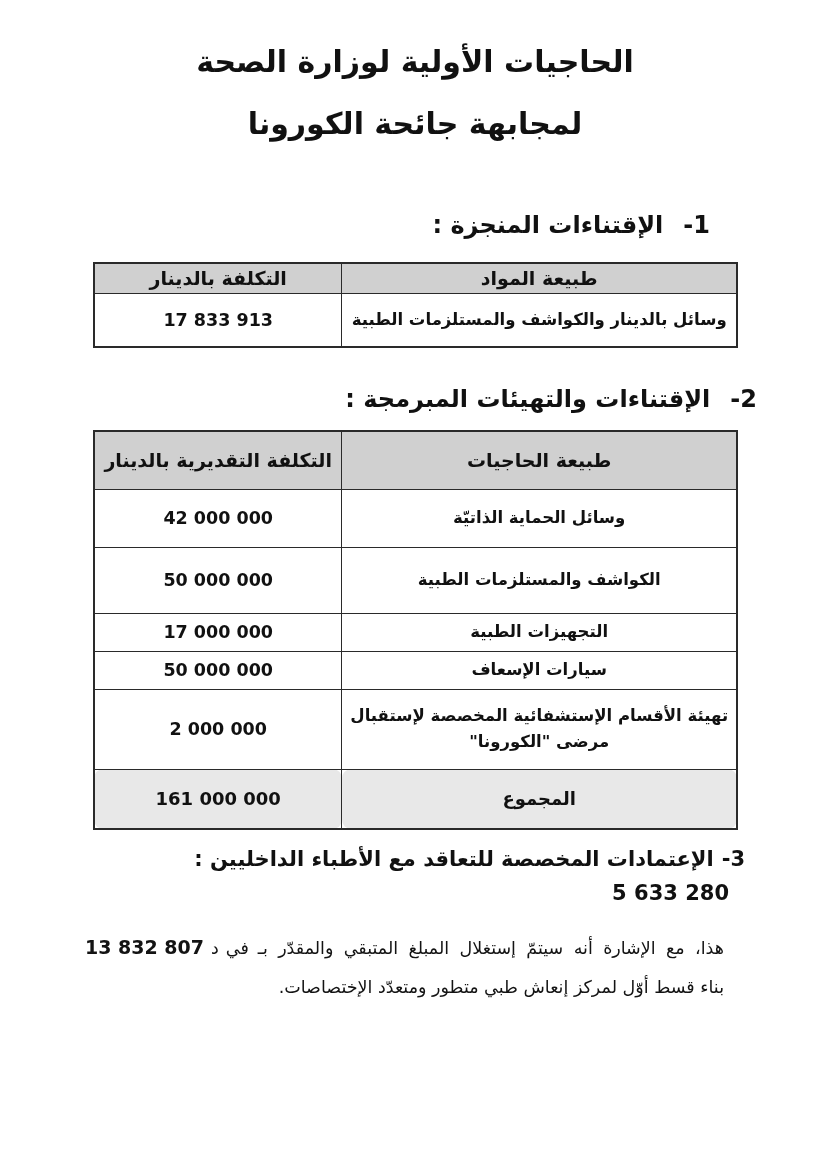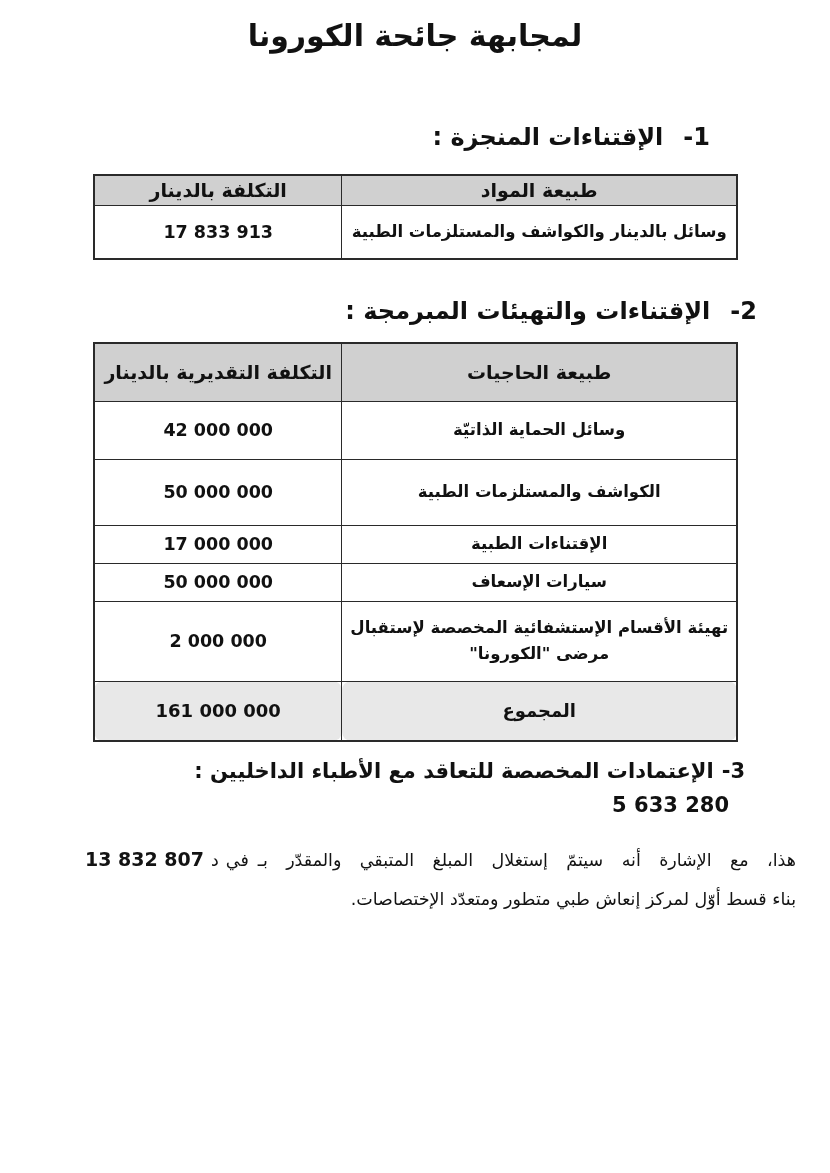--- a/index.html
+++ b/index.html
@@ -51,36 +51,37 @@
   .row-h38{ height:38px; } .row-h80{ height:80px; }
   .total-row{ height:60px; }
   .cell-item{ font-size:16.5px; line-height:1.55; }
   .cell-item-pad{ padding:2px 40px; }
   .cell-item-pad2{ padding:2px 30px; }
   .cell-cost{ font-size:17.5px; }
   .num{ direction:ltr; unicode-bidi:isolate; display:inline-block; }
 
   
   .note{
-    margin:18px 34px 0 85px;
+    margin:18px 106px 0 85px;
     font-size:17.5px; font-weight:400; line-height:39px;
     color:#131313;
   }
   .note-line1{ display:flex; direction:ltr; align-items:baseline; }
   .note-amount{ font-weight:700; font-size:19px; direction:ltr; unicode-bidi:isolate; }
   .note-w{ margin-left:7px; }
   .note-rest{ flex:1; direction:rtl; text-align:justify; text-align-last:justify; padding-left:9px; }
   .note-line2{ direction:rtl; text-align:right; }
 </style>
 </head>
 <body>
 
 <div class="page">
 
   <div class="doc-title">
+    <div class="title-l1">الحاجيات الأولية لوزارة الصحة</div>
     <div class="title-l2">لمجابهة جائحة الكورونا</div>
   </div>
 
   <div class="sec-heading h1">
     <span class="h-num">1-</span><span>الإقتناءات المنجزة :</span>
   </div>
 
   <table class="doc-table t1">
     <tbody>
       <tr class="hdr-row">
@@ -106,21 +107,21 @@
       </tr>
       <tr class="row-h58">
         <td class="cell-item">وسائل الحماية الذاتيّة</td>
         <td class="cell-cost"><span class="num">42 000 000</span></td>
       </tr>
       <tr class="row-h66">
         <td class="cell-item">الكواشف والمستلزمات الطبية</td>
         <td class="cell-cost"><span class="num">50 000 000</span></td>
       </tr>
       <tr class="row-h38">
-        <td class="cell-item">الإقتناءات الطبية</td>
+        <td class="cell-item">التجهيزات الطبية</td>
         <td class="cell-cost"><span class="num">17 000 000</span></td>
       </tr>
       <tr class="row-h38">
         <td class="cell-item">سيارات الإسعاف</td>
         <td class="cell-cost"><span class="num">50 000 000</span></td>
       </tr>
       <tr class="row-h80">
         <td class="cell-item cell-item-pad2">تهيئة الأقسام الإستشفائية المخصصة لإستقبال مرضى "الكورونا"</td>
         <td class="cell-cost"><span class="num">2 000 000</span></td>
       </tr>

